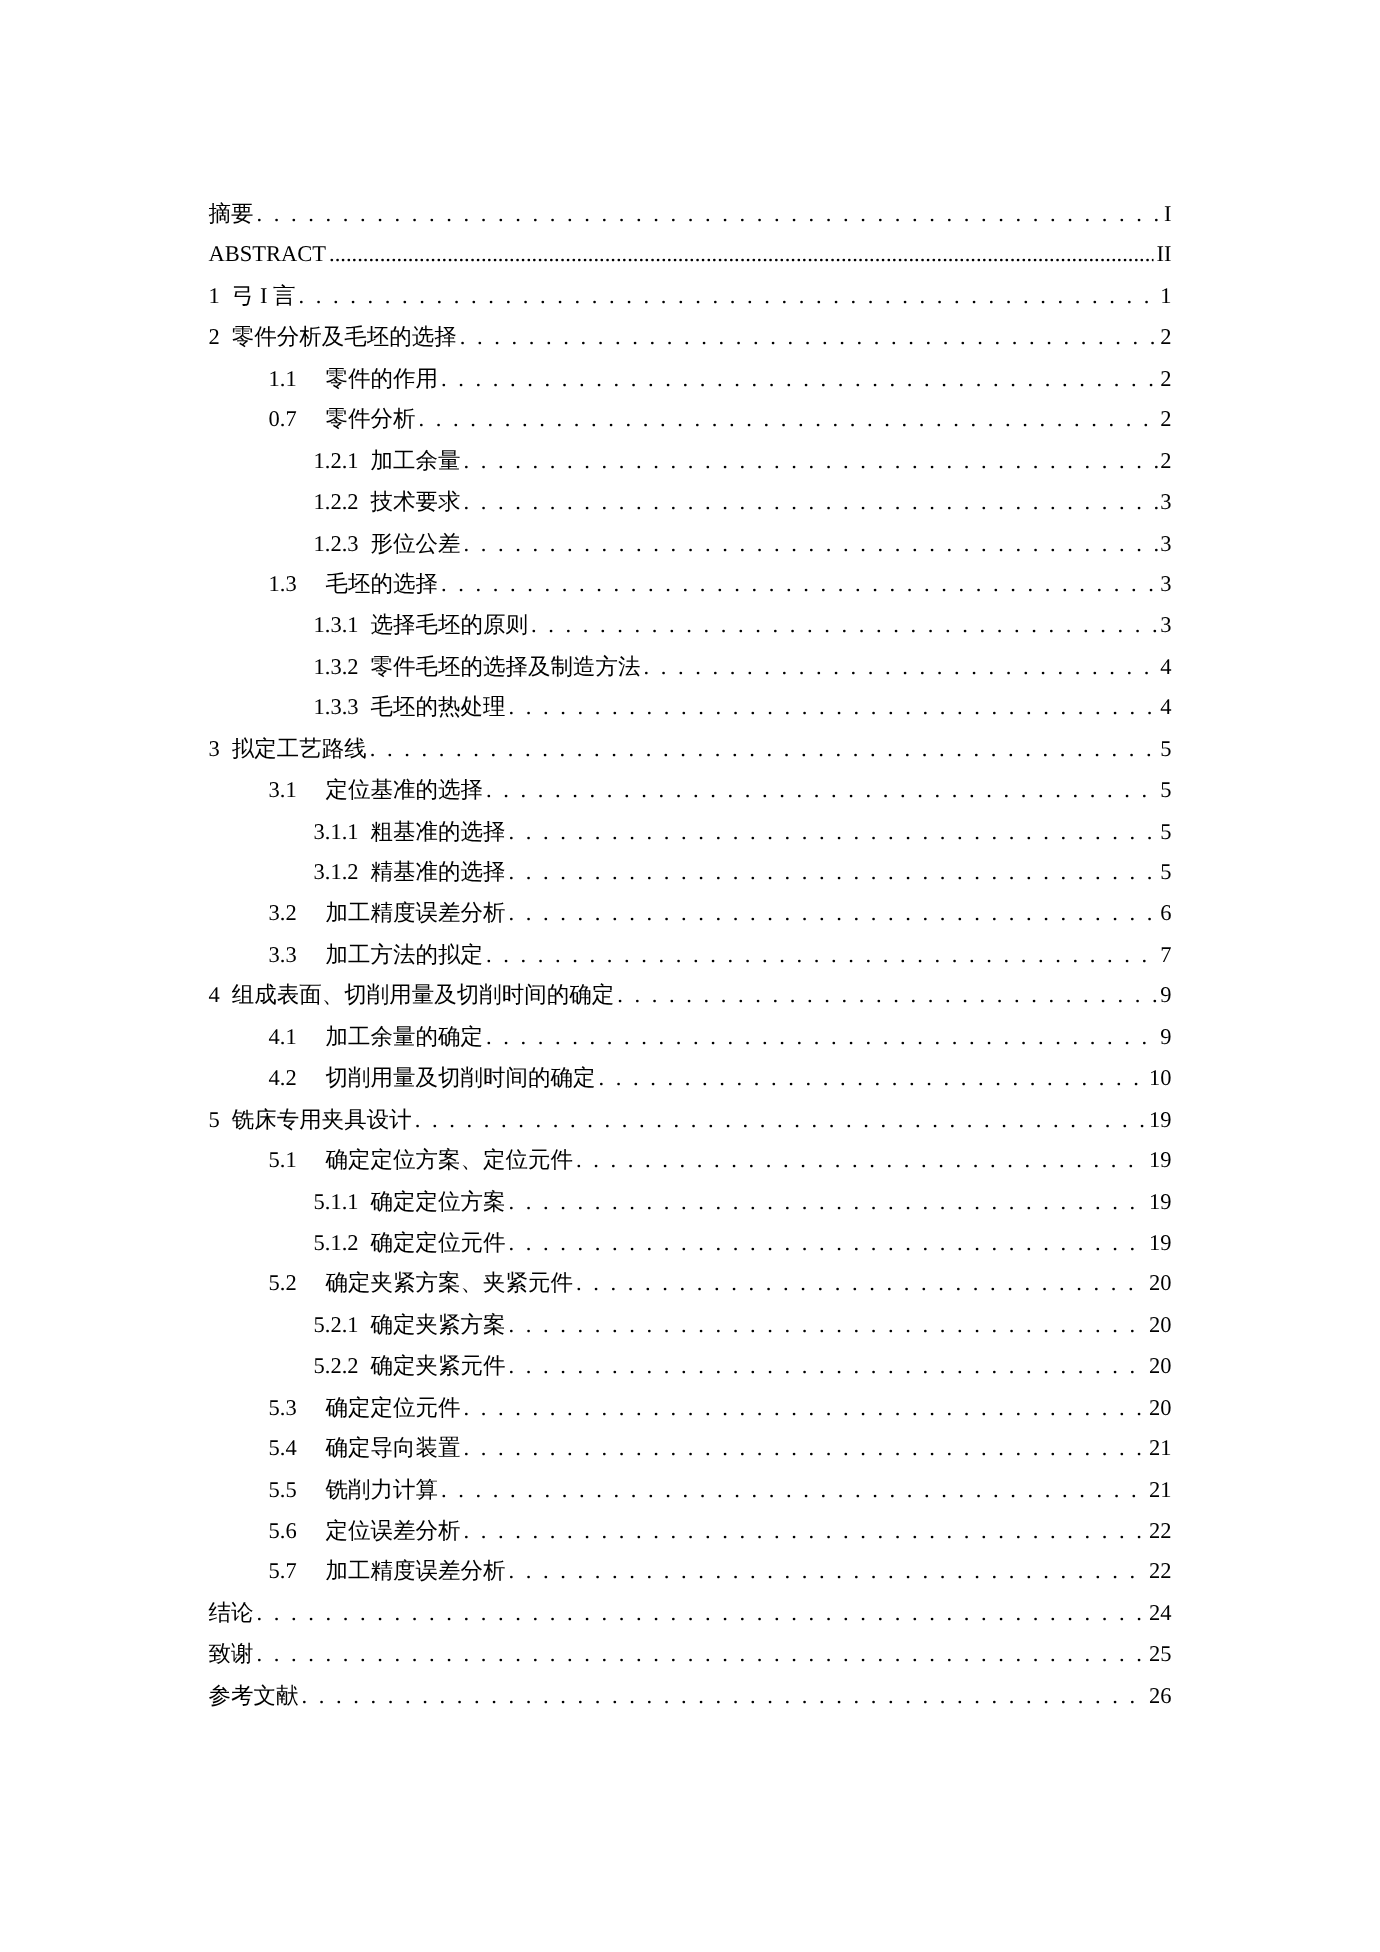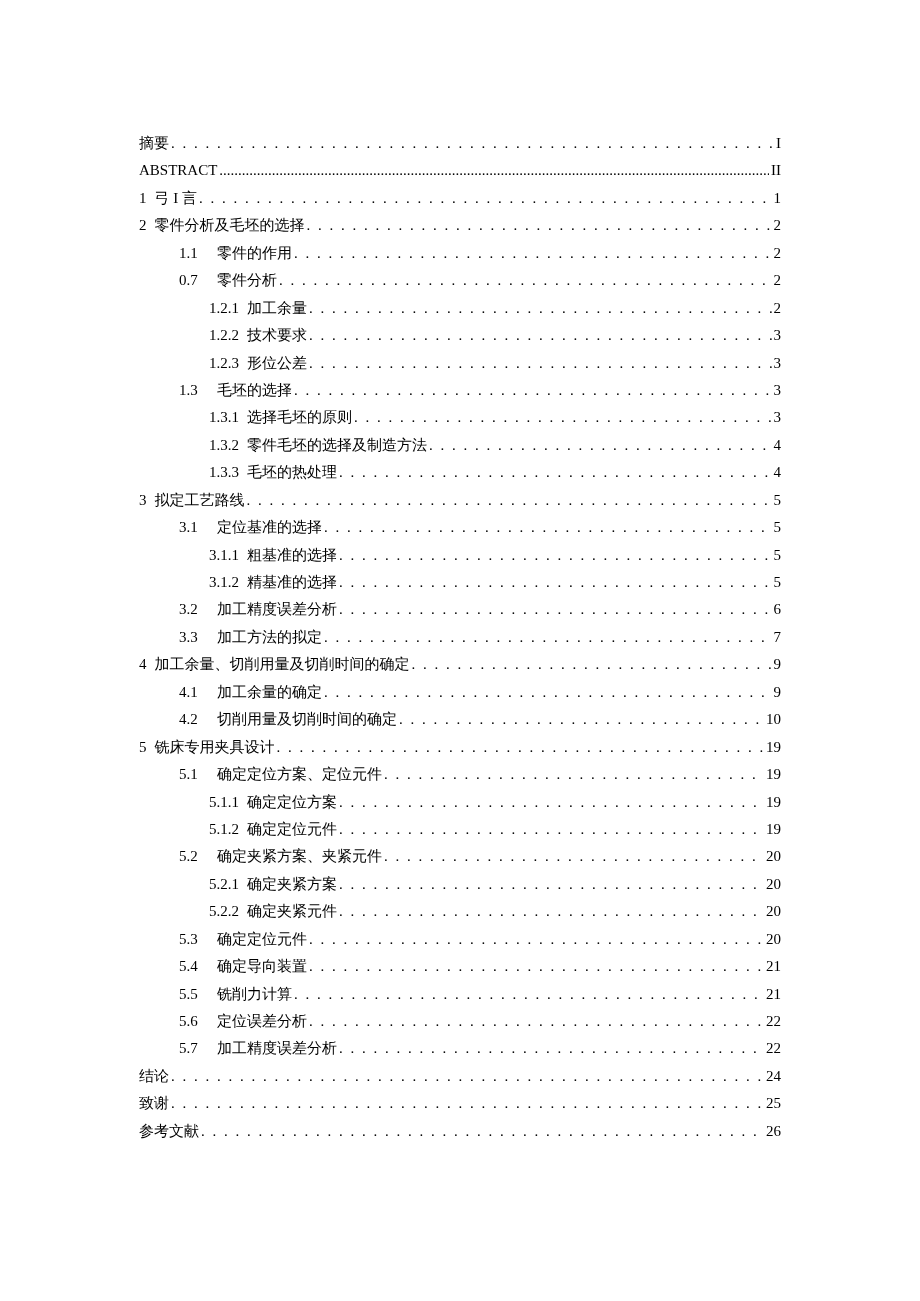--- a/index.html
+++ b/index.html
@@ -171,21 +171,21 @@
         <span class="toc-page">6</span>
       </div>
       <div class="toc-line indent-1">
         <span class="toc-num wide">3.3</span>
         <span class="toc-text">加工方法的拟定</span>
         <span class="toc-dots"></span>
         <span class="toc-page">7</span>
       </div>
       <div class="toc-line indent-0">
         <span class="toc-num">4</span>
-        <span class="toc-text">加工余量、切削用量及切削时间的确定</span>
+        <span class="toc-text">组成表面、切削用量及切削时间的确定</span>
         <span class="toc-dots"></span>
         <span class="toc-page">9</span>
       </div>
       <div class="toc-line indent-1">
         <span class="toc-num wide">4.1</span>
         <span class="toc-text">加工余量的确定</span>
         <span class="toc-dots"></span>
         <span class="toc-page">9</span>
       </div>
       <div class="toc-line indent-1">

